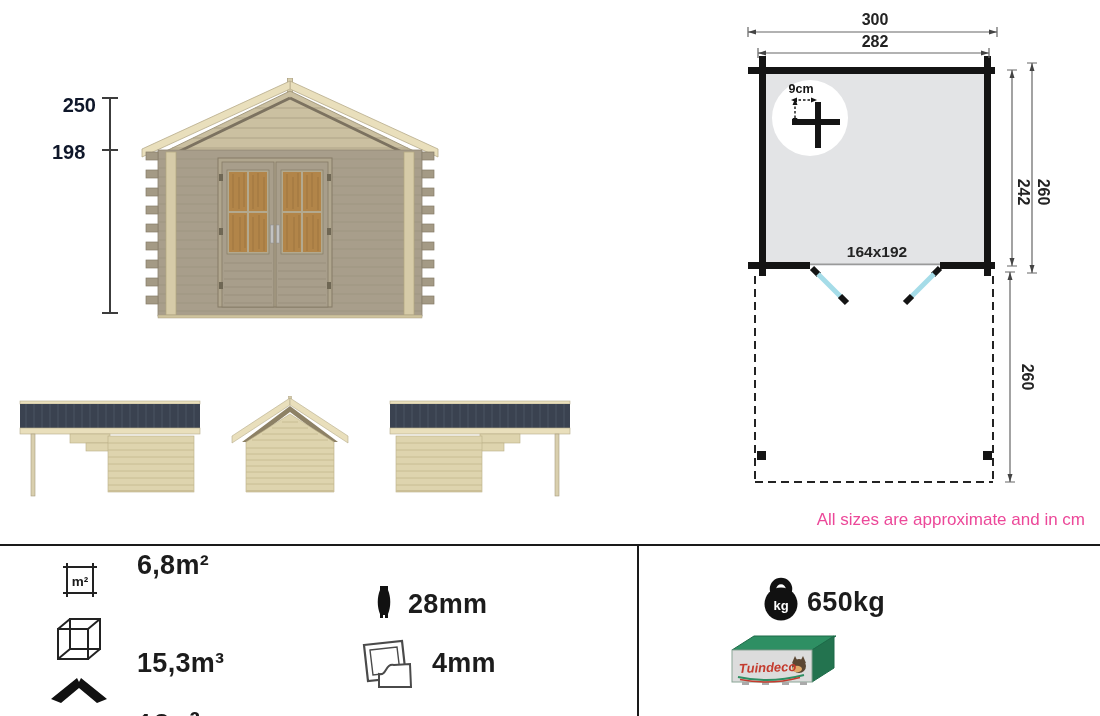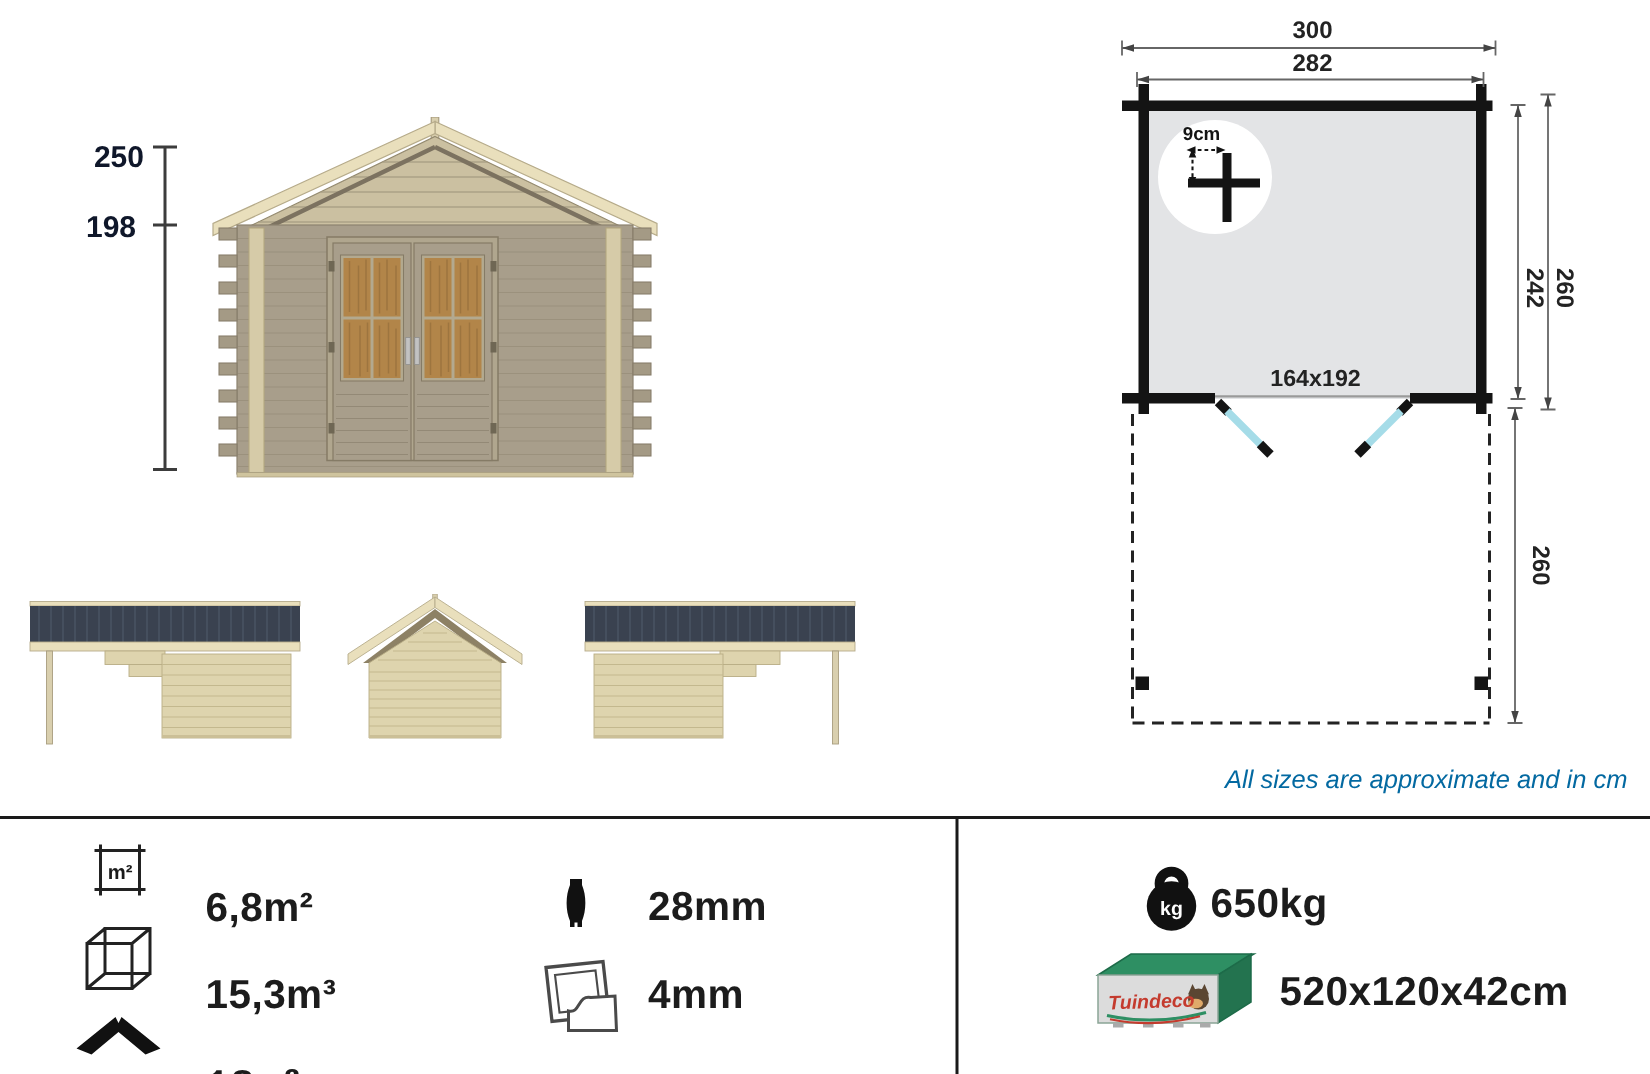--- a/index.html
+++ b/index.html
@@ -1,37 +1,37 @@
 <!DOCTYPE html>
 <html><head>
 <meta charset="utf-8">
 <style>
   html,body{margin:0;padding:0;background:#fff;}
   .canvas{position:relative;width:1100px;height:716px;background:#ffffff;
     font-family:"Liberation Sans",sans-serif;color:#1a1a1a;overflow:hidden;}
   .abs{position:absolute;}
   .dim-label{font-size:20px;font-weight:600;color:#0f172a;line-height:20px;}
-  .note{font-size:17px;font-weight:400;color:#0369a1;text-align:right;font-style:italic;}
+  .note{font-size:17px;font-weight:400;color:#ec4899;text-align:right;}
   .spec-value{font-size:27px;font-weight:700;color:#1c1c1c;letter-spacing:.3px;line-height:1;}
   .hr-line{left:0;top:544px;width:1100px;height:2px;background:#1a1a1a;}
   .vr-line{left:637px;top:545px;width:2px;height:171px;background:#1a1a1a;}
   svg{display:block;}
   text{font-family:"Liberation Sans",sans-serif;}
 </style>
 </head>
 <body>
 
 <div class="canvas">
 
   <svg class="abs" style="left:50px;top:90px;" width="70" height="230" viewBox="0 0 70 230">
     <path d="M60,8 V223" stroke="#3c3c3c" stroke-width="2" fill="none"></path>
     <path d="M52,8 H68 M52,60 H68 M52,223 H68" stroke="#3c3c3c" stroke-width="2"></path>
   </svg>
   <div class="abs dim-label" style="left:52px;top:95px;width:44px;text-align:right;">250</div>
-  <div class="abs dim-label" style="left:52px;top:142px;width:44px;text-align:center;">198</div>
+  <div class="abs dim-label" style="left:52px;top:142px;width:44px;text-align:left;">198</div>
 
   <svg class="abs" style="left:140px;top:78px;" width="300" height="245" viewBox="0 0 300 245">
     <g>
       <rect x="147.5" y="0" width="5" height="15" fill="#d9cfae" stroke="#a89d7f" stroke-width="0.8"></rect>
       <polygon points="150,13 276,74 24,74" fill="#cbc0a1" stroke="#948a6f" stroke-width="0.8"></polygon>
       <path d="M115,30H185 M94,40H206 M74,50H226 M53,60H247 M32,70H268" stroke="#a79d82" stroke-width="0.9" opacity="0.85"></path>
       <path d="M150,20 L262,74 M150,20 L38,74" stroke="#7c7260" stroke-width="3" fill="none"></path>
       <polygon points="150,3 298,71 298,79 150,11" fill="#e9dfbc" stroke="#b6ab8a" stroke-width="0.8"></polygon>
       <polygon points="150,3 2,71 2,79 150,11" fill="#e9dfbc" stroke="#b6ab8a" stroke-width="0.8"></polygon>
     </g>
@@ -225,36 +225,36 @@
 
   <div class="abs note" style="left:585px;top:510px;width:500px;">All sizes are approximate and in cm</div>
 
   <div class="abs hr-line"></div>
   <div class="abs vr-line"></div>
 
   <svg class="abs" style="left:61px;top:561px;" width="38" height="38" viewBox="0 0 38 38">
     <path d="M2,6 H36 M2,32 H36 M6,2 V36 M32,2 V36" stroke="#222" stroke-width="2" fill="none"></path>
     <text x="19" y="25" text-anchor="middle" font-size="13.5" font-weight="700" fill="#1a1a1a">m²</text>
   </svg>
-  <div class="abs spec-value" style="left:137px;top:592px;">6,8m²</div>
+  <div class="abs spec-value" style="left:137px;top:552px;">6,8m²</div>
 
   <svg class="abs" style="left:54px;top:615px;" width="50" height="48" viewBox="0 0 50 48">
     <path d="M4,14 H34 V44 H4 Z M16,4 H46 V34 H16 Z M4,14 L16,4 M34,14 L46,4 M4,44 L16,34 M34,44 L46,34" stroke="#222" stroke-width="2" fill="none"></path>
   </svg>
   <div class="abs spec-value" style="left:137px;top:626px;margin-top:24px;">15,3m³</div>
 
   <svg class="abs" style="left:49px;top:674px;" width="60" height="32" viewBox="0 0 60 32">
     <path d="M2,25 L28,4 L30,8 L32,4 L58,25 L48,29 L30,14 L12,29 Z" fill="#111"></path>
   </svg>
   <div class="abs spec-value" style="left:137px;top:712px;font-family:Liberation Mono, monospace;">18m²</div>
 
   <svg class="abs" style="left:376px;top:586px;" width="16" height="32" viewBox="0 0 16 32">
     <path d="M4,0 h8 v4 c3,7 3,17 0,24 v4 h-3 v-3 h-2 v3 H4 v-4 C1,21 1,11 4,4 Z" fill="#111"></path>
   </svg>
-  <div class="abs spec-value" style="left:432px;top:591px;">28mm</div>
+  <div class="abs spec-value" style="left:408px;top:591px;">28mm</div>
 
   <svg class="abs" style="left:360px;top:638px;" width="54" height="52" viewBox="0 0 54 52">
     <polygon points="4,7 42,3 46,39 8,43" fill="#ffffff" stroke="#4a4a4a" stroke-width="2.2"></polygon>
     <polygon points="10,12 37,9 40,34 13,37" fill="#ffffff" stroke="#4a4a4a" stroke-width="1.4"></polygon>
     <path d="M19,49 L19,36 C27,38 25,25 34,27 L50,26 L51,49 Z" fill="#ffffff" stroke="#4a4a4a" stroke-width="2"></path>
   </svg>
   <div class="abs spec-value" style="left:432px;top:650px;">4mm</div>
 
   <svg class="abs" style="left:762px;top:576px;" width="38" height="46" viewBox="0 0 38 46">
     <circle cx="19" cy="13" r="8" fill="none" stroke="#111" stroke-width="6.5"></circle>
@@ -276,15 +276,14 @@
         <polygon points="64,31 67,24 70,30" fill="#5b4632"></polygon>
         <polygon points="72,30 75,24 78,31" fill="#5b4632"></polygon>
         <circle cx="71" cy="34" r="7" fill="#5b4632"></circle>
         <ellipse cx="69" cy="37" rx="5" ry="3.2" fill="#e0a96a"></ellipse>
       </g>
       <path d="M10,45 q32,7 66,-2" stroke="#2e8f63" stroke-width="2" fill="none"></path>
       <path d="M12,47.5 q30,6 60,-2" stroke="#c43b2e" stroke-width="1.5" fill="none"></path>
       <text x="11" y="41" font-size="13" font-style="italic" font-weight="700" fill="#c43b2e" transform="rotate(-2 11 41)">Tuindeco</text>
     </g>
   </svg>
-  <div class="abs spec-value" style="left:853px;top:648px;">520x120x42cm</div>
 
 </div>
 
 </body></html>

